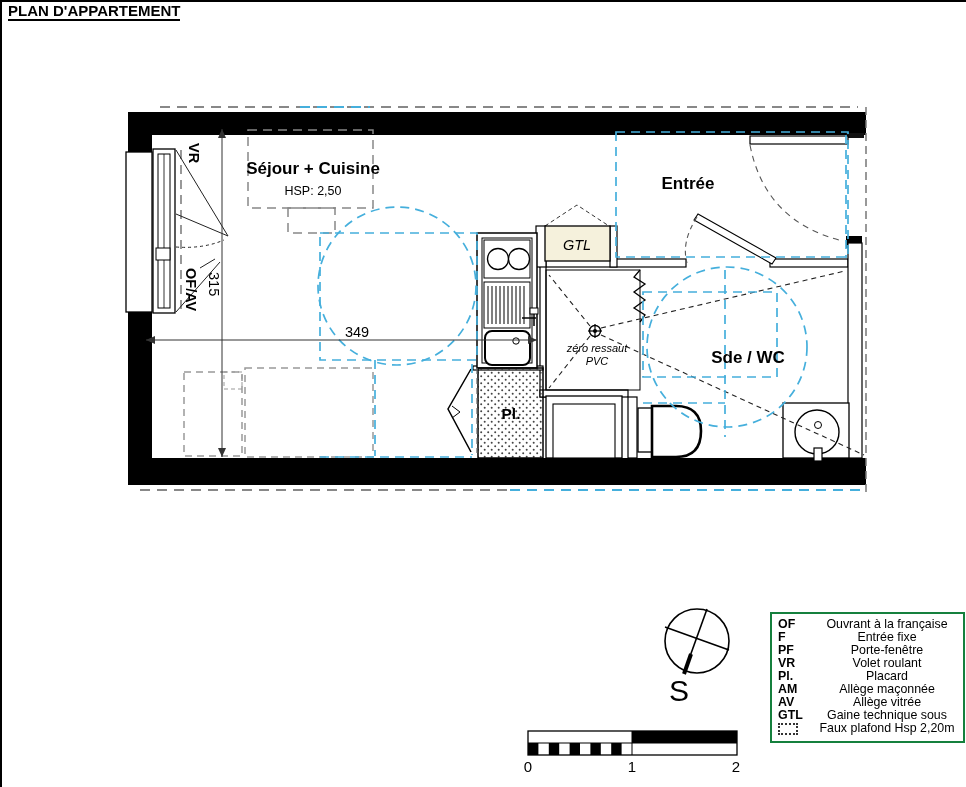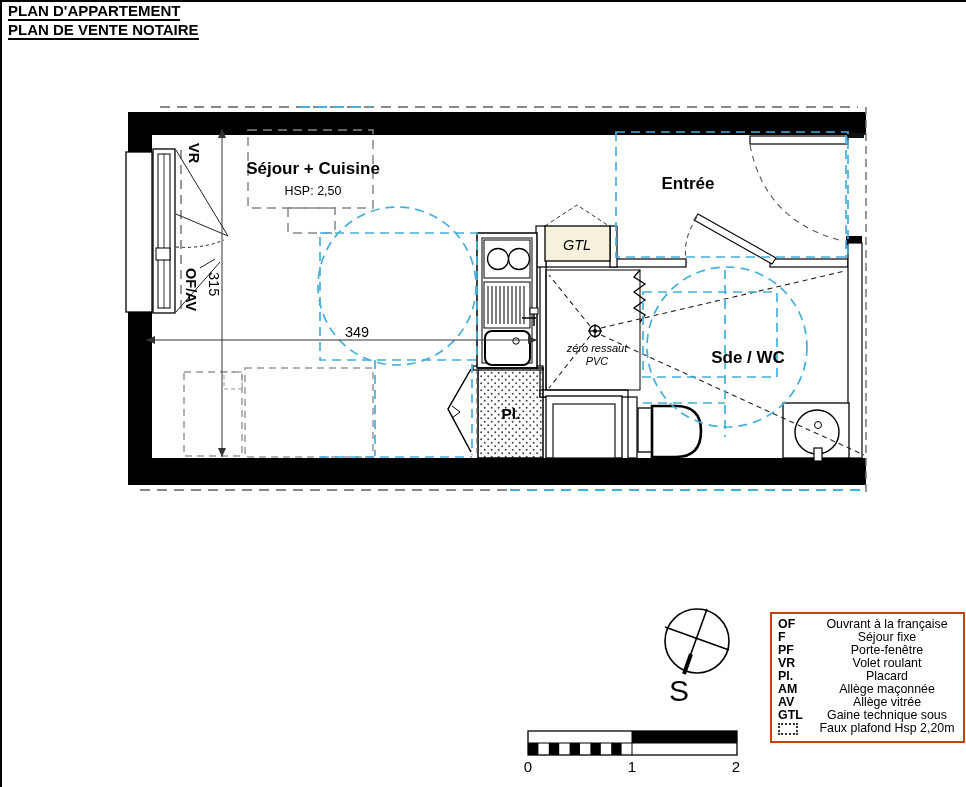--- a/index.html
+++ b/index.html
@@ -13,37 +13,36 @@
   svg text{font-family:"Liberation Sans", sans-serif;fill:#000;}
   .t-room{font-size:17px;font-weight:bold;}
   .t-hsp{font-size:12.5px;}
   .t-gtl{font-size:14.5px;font-style:italic;}
   .t-small-i{font-size:11px;font-style:italic;}
   .t-dim{font-size:14.5px;}
   .t-vlbl{font-size:14.5px;font-weight:bold;}
   .t-pl{font-size:15.5px;font-weight:bold;}
   .t-s{font-size:30px;}
   .t-scale{font-size:15px;}
-  .legend{position:absolute;left:770px;top:612px;width:181px;border:2px solid #c2410c;
+  .legend{position:absolute;left:770px;top:612px;width:181px;border:2px solid #15803d;
           padding:4px 4px 3px 6px;background:#fff;}
   .lg-row{display:flex;font-size:12.4px;line-height:13px;color:#000;}
   .lg-code{width:37px;font-weight:bold;flex:none;}
   .lg-label{flex:1;text-align:center;}
   .lg-sym{display:inline-block;width:16px;height:8px;border:2px dotted #333;margin-top:1px;}
 </style>
 </head>
 <body>
 
 <div id="page">
   <div class="scan-border-top"></div>
   <div class="scan-border-left"></div>
 
   <div class="hdr">
     <span>PLAN D'APPARTEMENT</span>
-    <span>PLAN DE VENTE NOTAIRE</span>
   </div>
 
   <svg width="966" height="787" viewBox="0 0 966 787">
     <defs>
       <pattern id="dots" width="7" height="7" patternUnits="userSpaceOnUse">
         <circle cx="1.7" cy="1.7" r="1" fill="#444"></circle>
         <circle cx="5.2" cy="5.2" r="1" fill="#444"></circle>
       </pattern>
     </defs>
 
@@ -254,21 +253,21 @@
     </g>
   </svg>
 
   <div class="legend">
     <div class="lg-row">
       <span class="lg-code">OF</span>
       <span class="lg-label">Ouvrant à la française</span>
     </div>
     <div class="lg-row">
       <span class="lg-code">F</span>
-      <span class="lg-label">Séjour fixe</span>
+      <span class="lg-label">Entrée fixe</span>
     </div>
     <div class="lg-row">
       <span class="lg-code">PF</span>
       <span class="lg-label">Porte-fenêtre</span>
     </div>
     <div class="lg-row">
       <span class="lg-code">VR</span>
       <span class="lg-label">Volet roulant</span>
     </div>
     <div class="lg-row">

